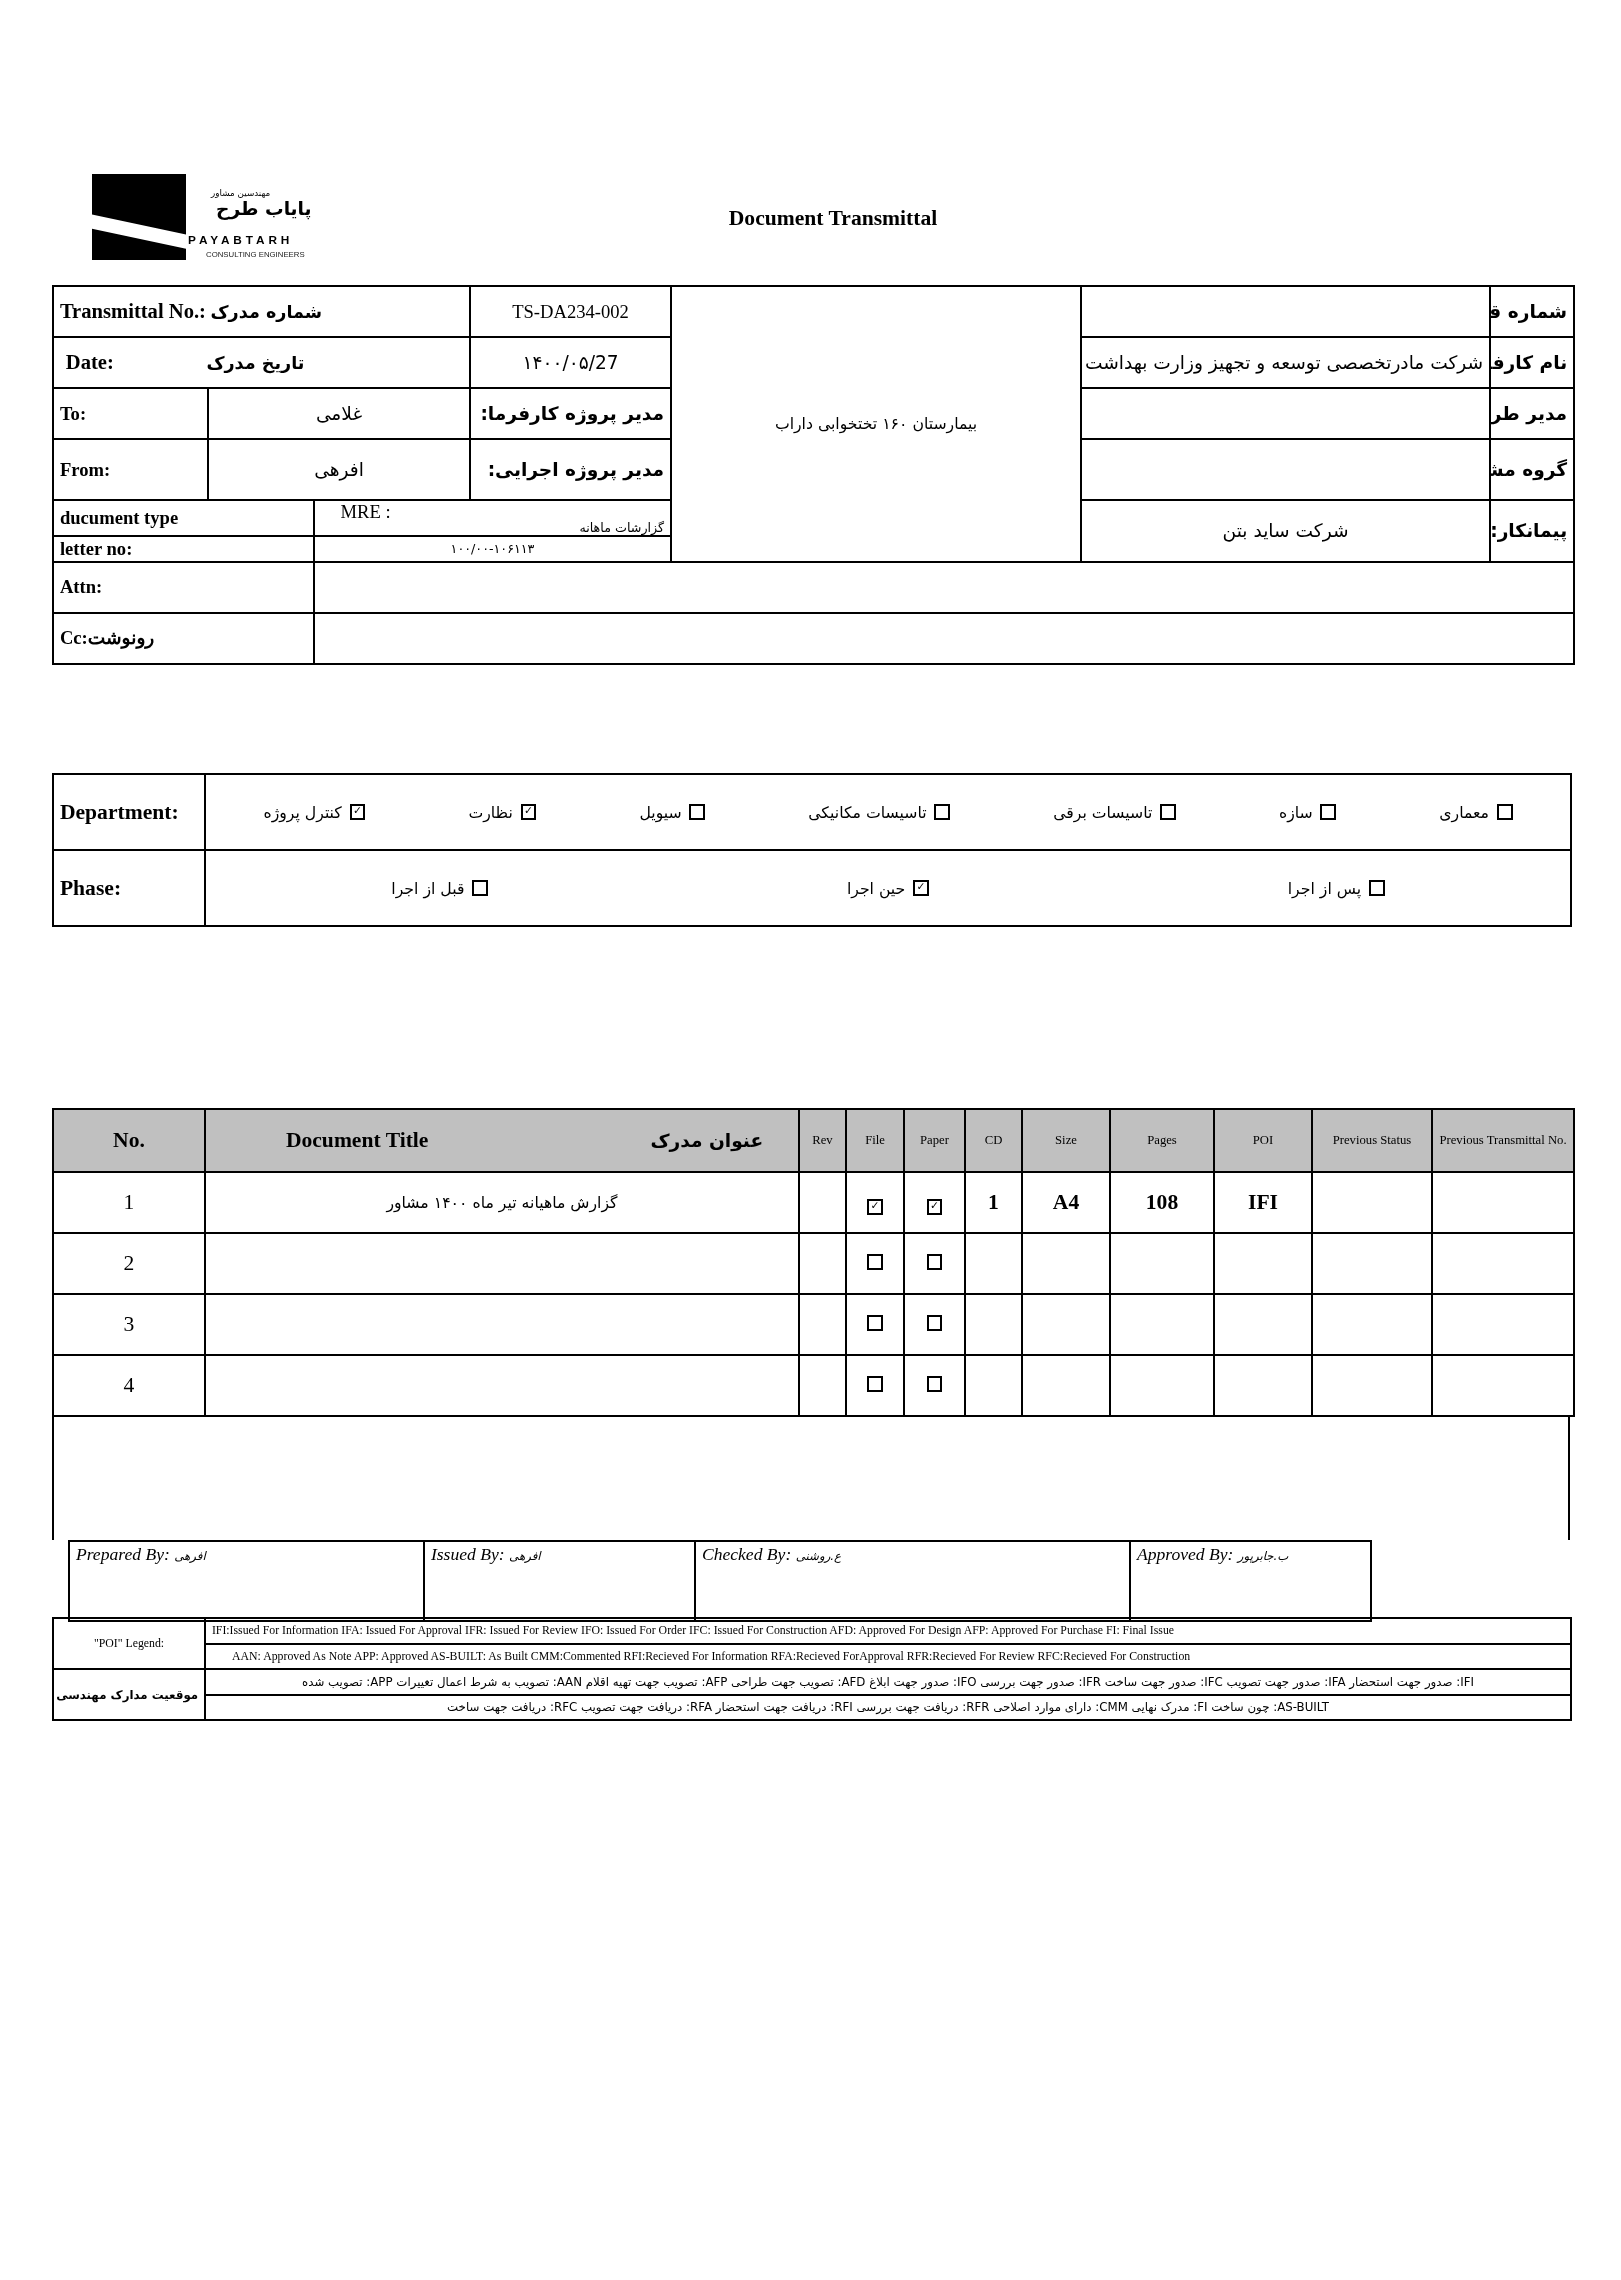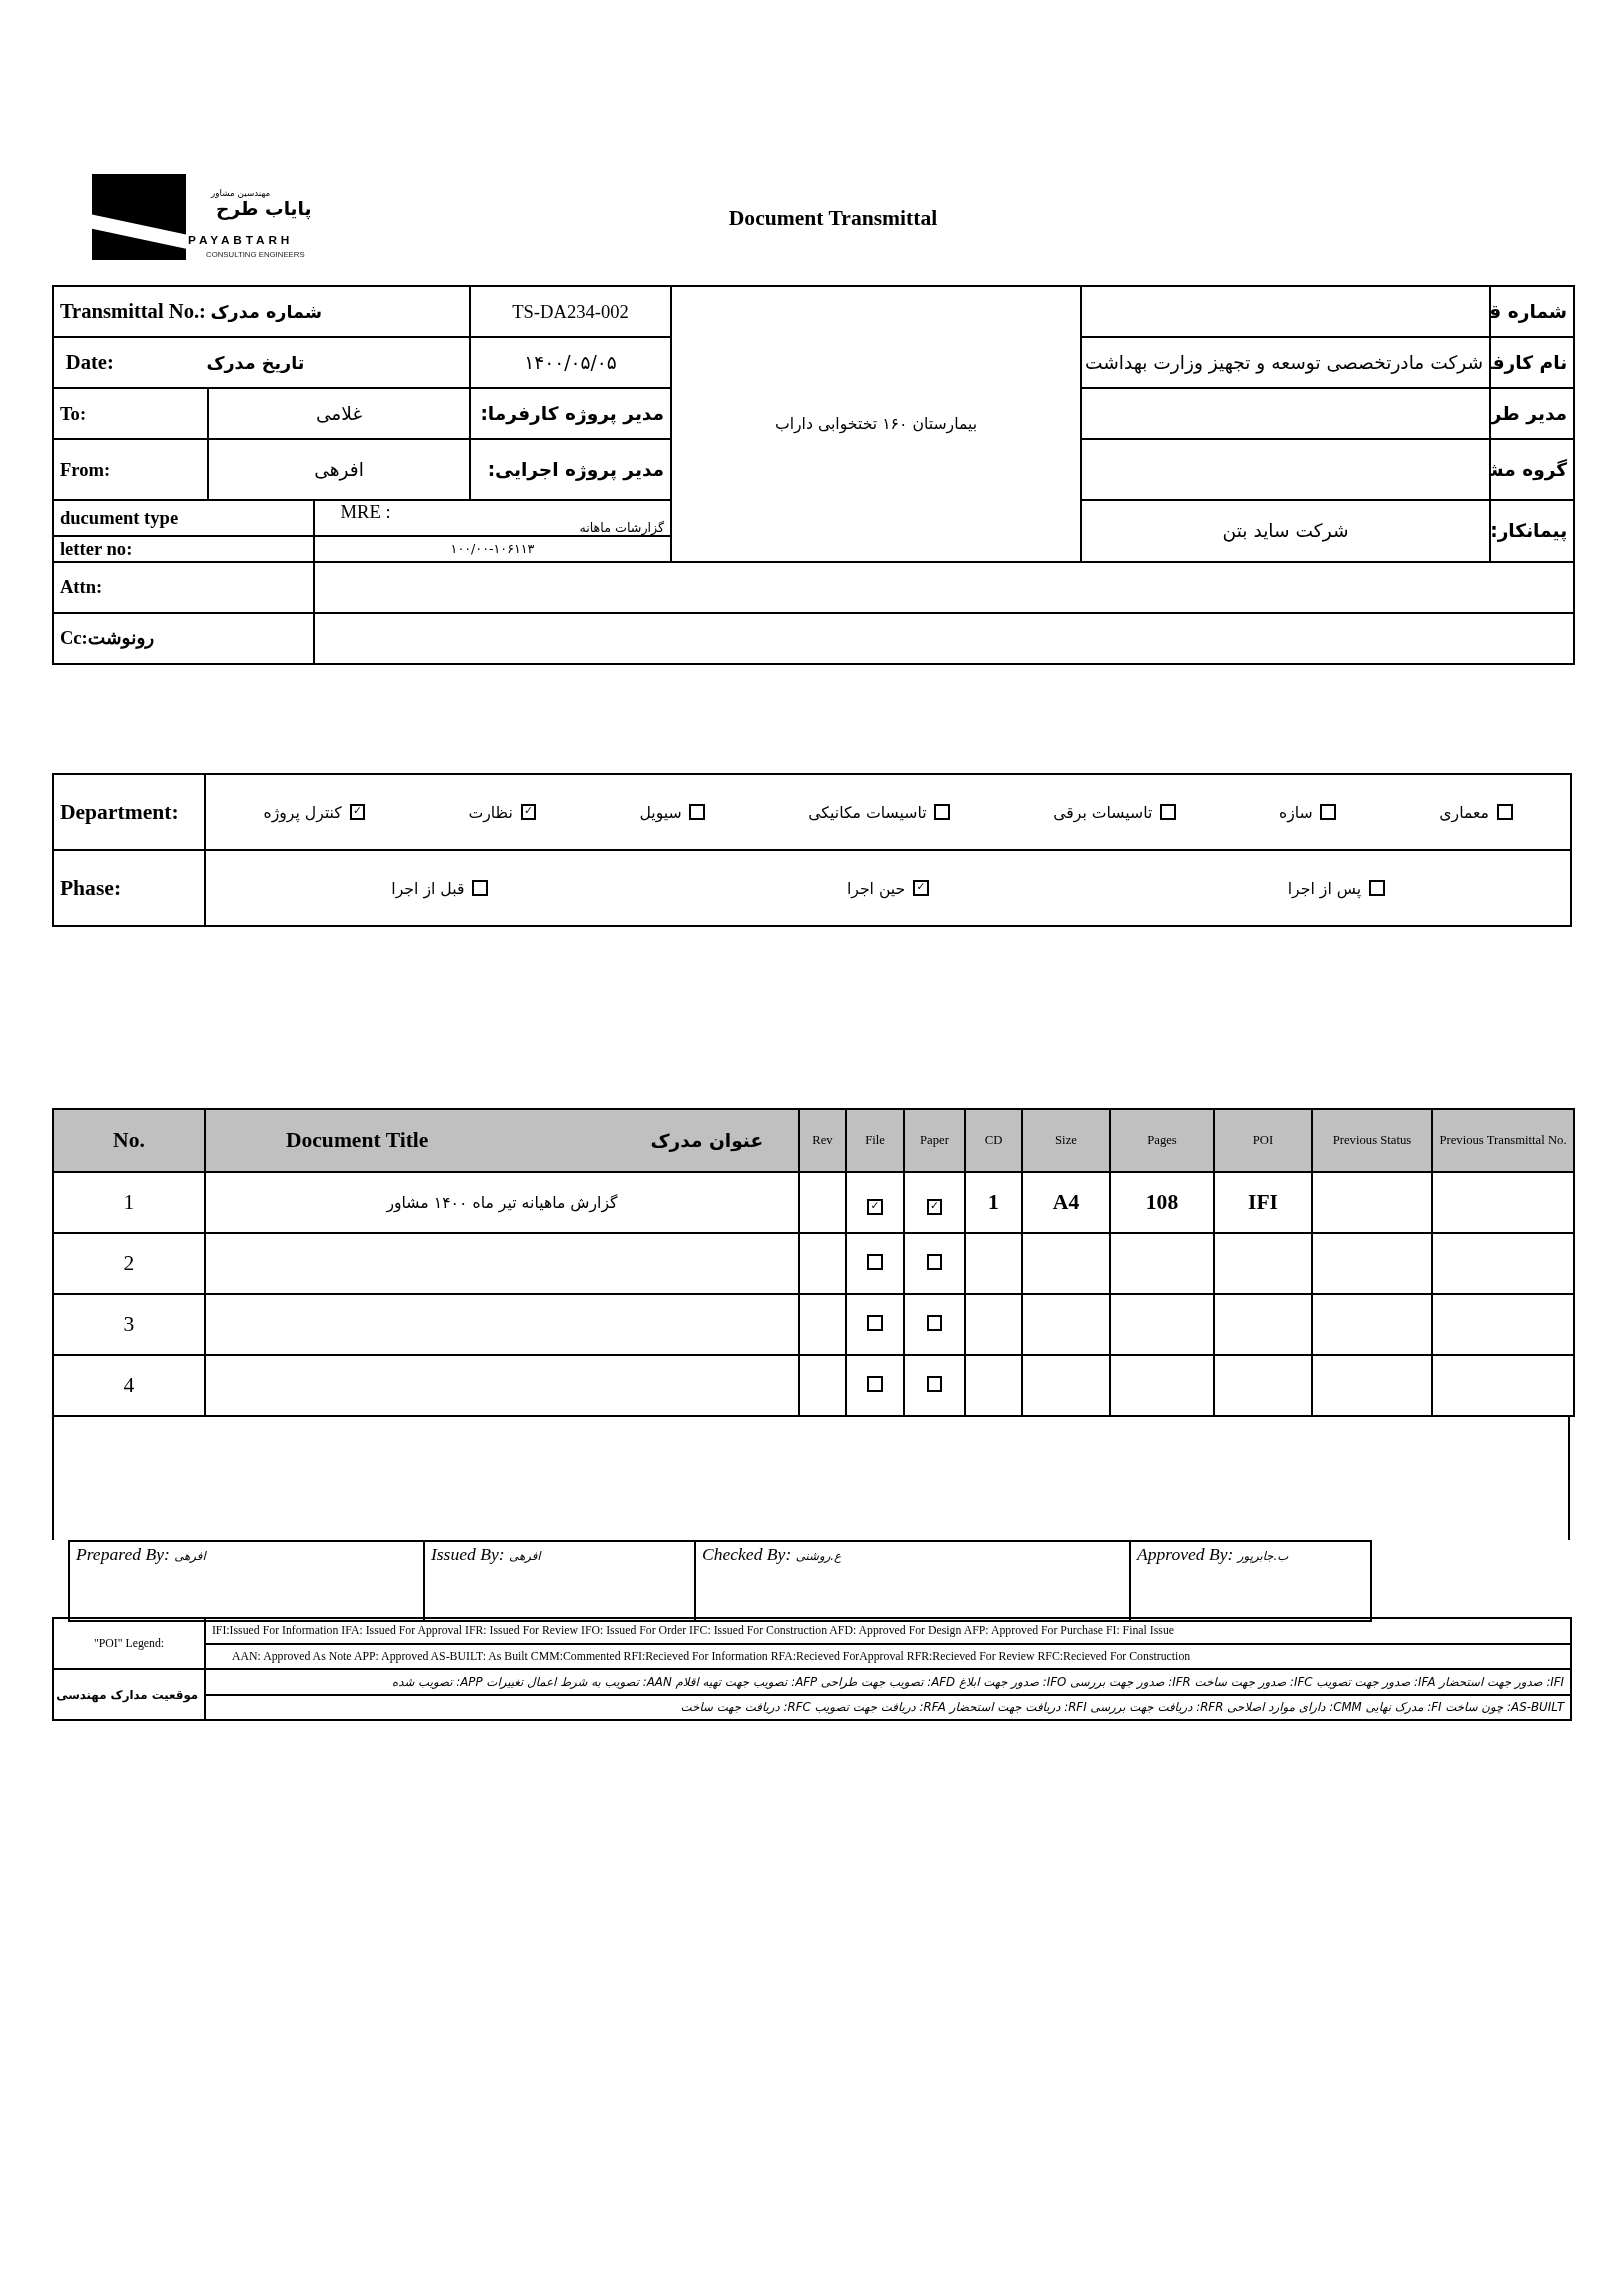--- a/index.html
+++ b/index.html
@@ -49,21 +49,21 @@
   
   #sig { left: 68px; top: 1540px; width: 1304px; font-style: italic; }
   #sig td { height: 76px; vertical-align: top; font-size: 17.6px; padding-top: 2px; }
   .sig-fa { font-family: "DejaVu Sans", sans-serif; font-size: 11.8px; }
 
   
   #leg { left: 52px; top: 1617px; width: 1520px; }
   #leg td { height: 23.5px; font-size: 11.8px; }
   .leg-lbl { text-align: center; font-size: 16.7px; width: 142px; }
   .leg-lbl-fa { text-align: center; font-family: "DejaVu Sans", sans-serif; font-size: 13.7px; font-weight: bold; direction: rtl; width: 142px; }
-  .leg-fa { font-family: "DejaVu Sans", sans-serif; font-size: 10.8px; direction: rtl; text-align: right; font-style: italic; }
+  .leg-fa { font-family: "DejaVu Sans", sans-serif; font-size: 10.8px; direction: rtl; text-align: center; }
 </style>
 </head>
 <body>
 
 <div class="abs logo-box">
   <div class="logo-stripe"></div>
 </div>
 <div class="abs fa logo-fa-small">مهندسین مشاور</div>
 <div class="abs fa logo-fa-big">پایاب طرح</div>
 <div class="abs logo-en">PAYABTARH</div>
@@ -90,21 +90,21 @@
     <td class="val-en">TS-DA234-002</td>
     <td rowspan="6" class="val-fa" style="font-size:15.7px">بیمارستان ۱۶۰ تختخوابی داراب</td>
     <td></td>
     <td class="lbl-fa" style="text-align:right">شماره قرارداد:</td>
   </tr>
   <tr>
     <td colspan="3">
       <span class="lbl-en" style="margin-left:5.9px">Date:</span>
       <span class="lbl-fa" style="margin-left:88px">تاریخ  مدرک</span>
     </td>
-    <td class="val-fa">۱۴۰۰/۰۵/۰۵</td>
+    <td class="val-fa">۱۴۰۰/۰۵/27</td>
     <td class="val-fa">شرکت مادرتخصصی توسعه و تجهیز وزارت بهداشت</td>
     <td class="lbl-fa" style="text-align:right">نام کارفرما:</td>
   </tr>
   <tr>
     <td class="lbl-en">To:</td>
     <td colspan="2" class="val-fa">غلامی</td>
     <td class="lbl-fa" style="text-align:right">مدیر پروژه کارفرما:</td>
     <td></td>
     <td class="lbl-fa" style="text-align:right">مدیر طرح:</td>
   </tr>

